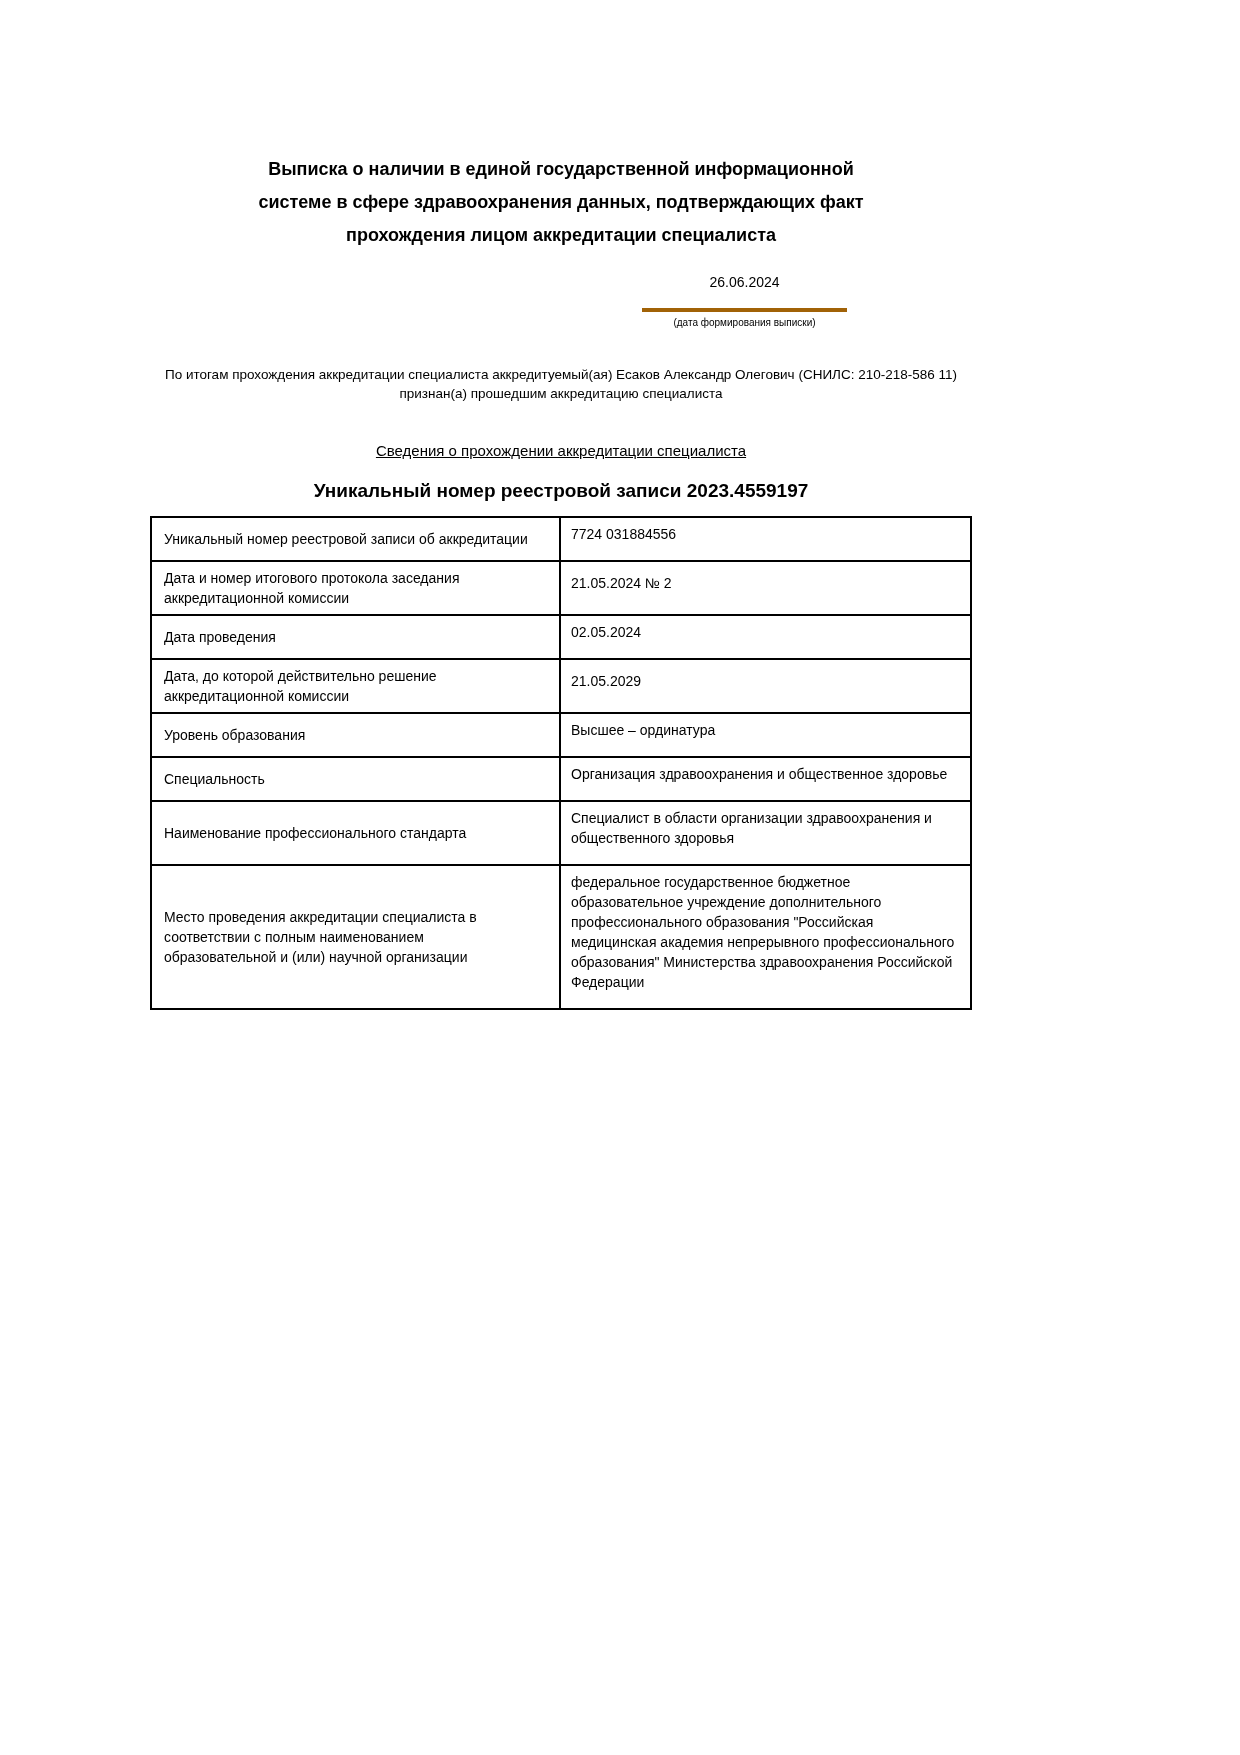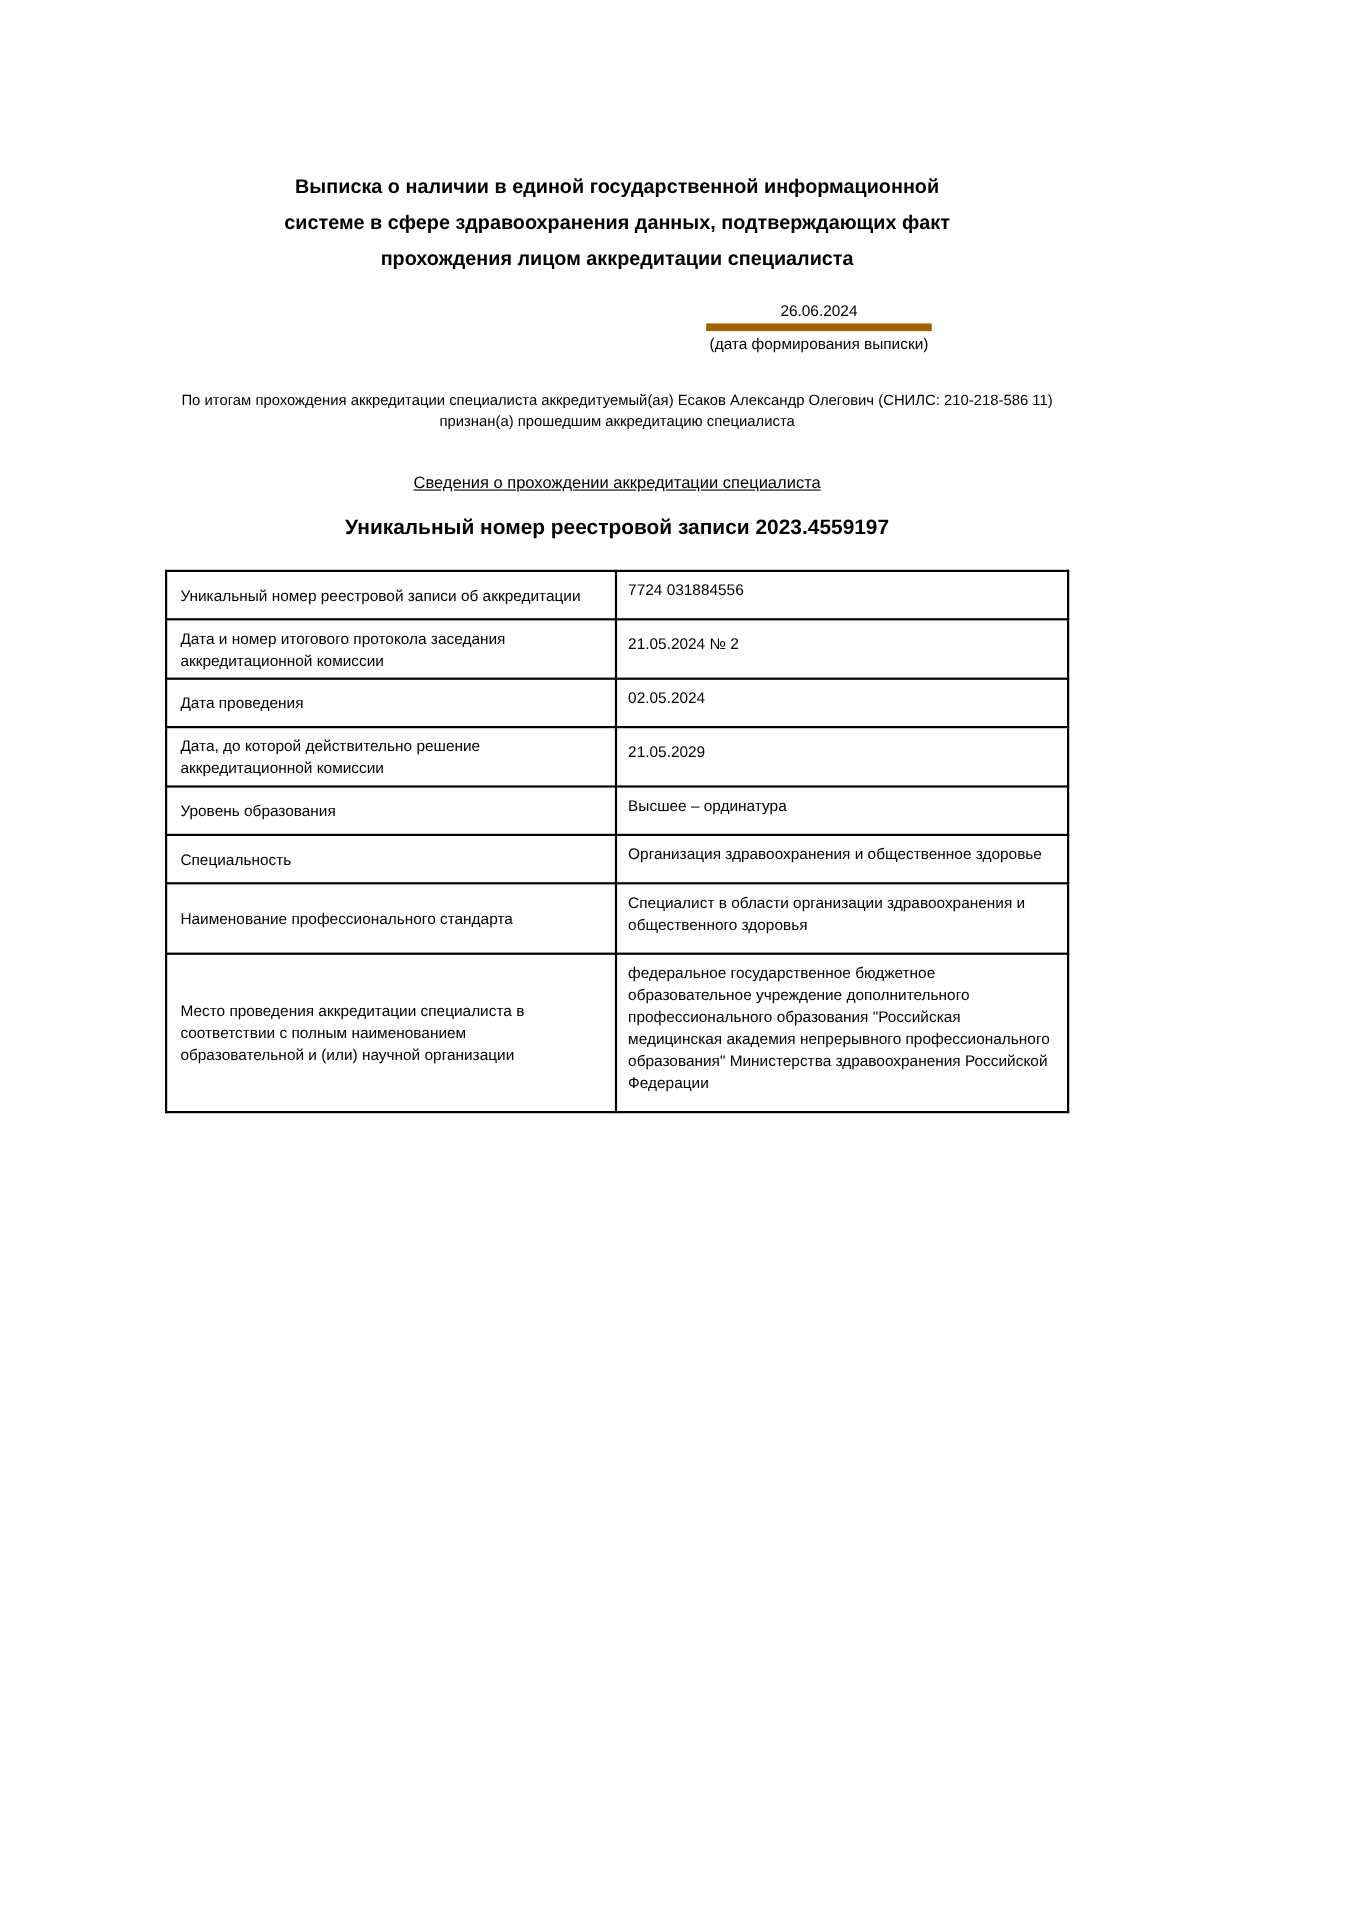--- a/index.html
+++ b/index.html
@@ -32,25 +32,25 @@
     white-space: pre-line;
   }
   .date-block {
     width: 205px;
     margin: 21px 125px 0 auto;
     text-align: center;
   }
   .date-value {
     font-size: 14px;
     line-height: 18px;
-    padding-bottom: 3px;
-    border-bottom: 7px solid #a16207;
+    padding-bottom: 17px;
+    border-bottom: 4px solid #a16207;
   }
   .date-caption {
-    font-size: 14px;
+    font-size: 10px;
     line-height: 18px;
     padding-top: 2px;
     white-space: nowrap;
   }
   .summary {
     margin: 33px 0 0 0;
     font-size: 13.5px;
     line-height: 19px;
     text-align: center;
   }
@@ -62,21 +62,21 @@
     text-decoration: underline;
   }
   .record-number {
     margin-top: 17px;
     font-size: 19px;
     font-weight: bold;
     line-height: 25px;
     text-align: center;
   }
   table.info-table {
-    margin-top: 26px;
+    margin-top: 13px;
     width: 822px;
     border-collapse: collapse;
     table-layout: fixed;
   }
   table.info-table, .info-table td {
     border: 2px solid #000000;
   }
   .info-table td {
     font-size: 14px;
     line-height: 20px;

